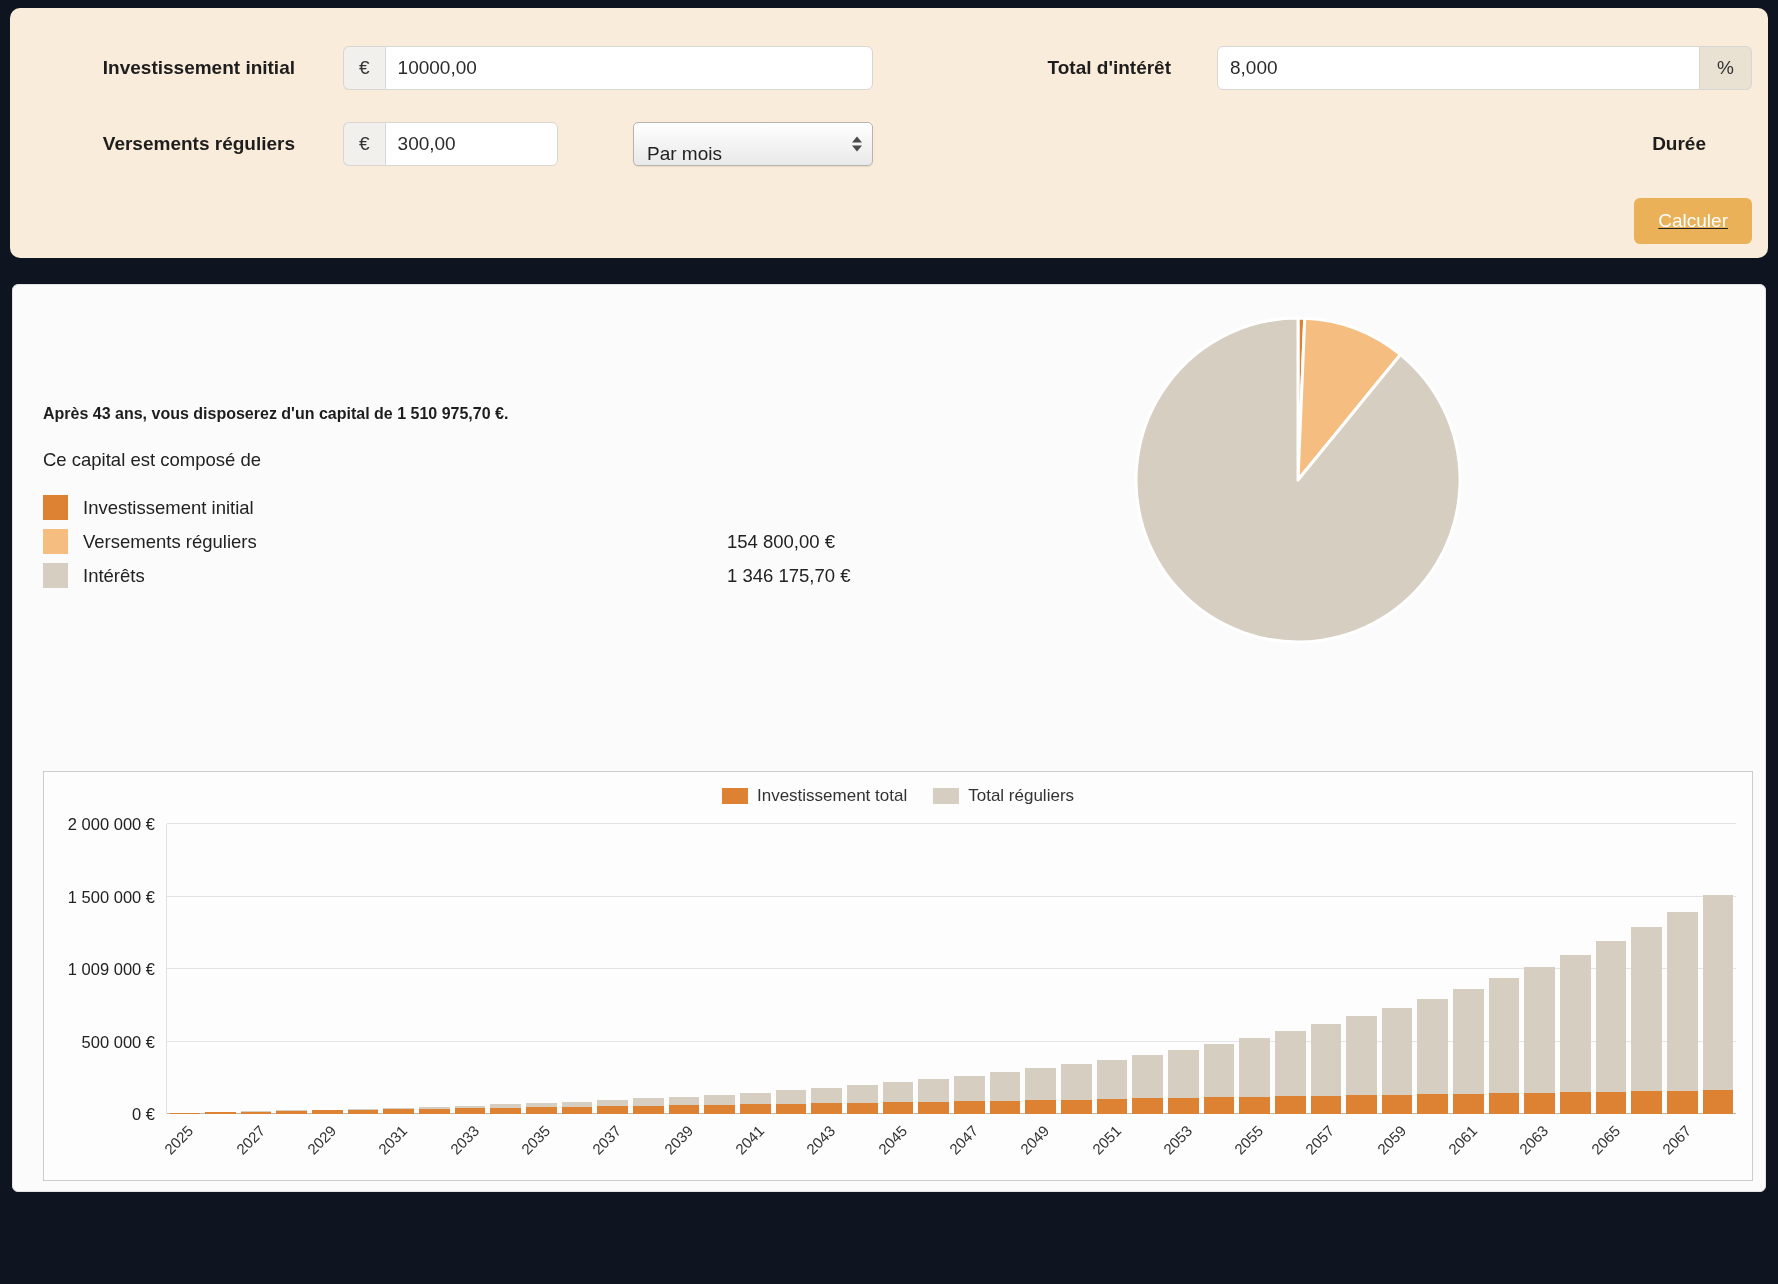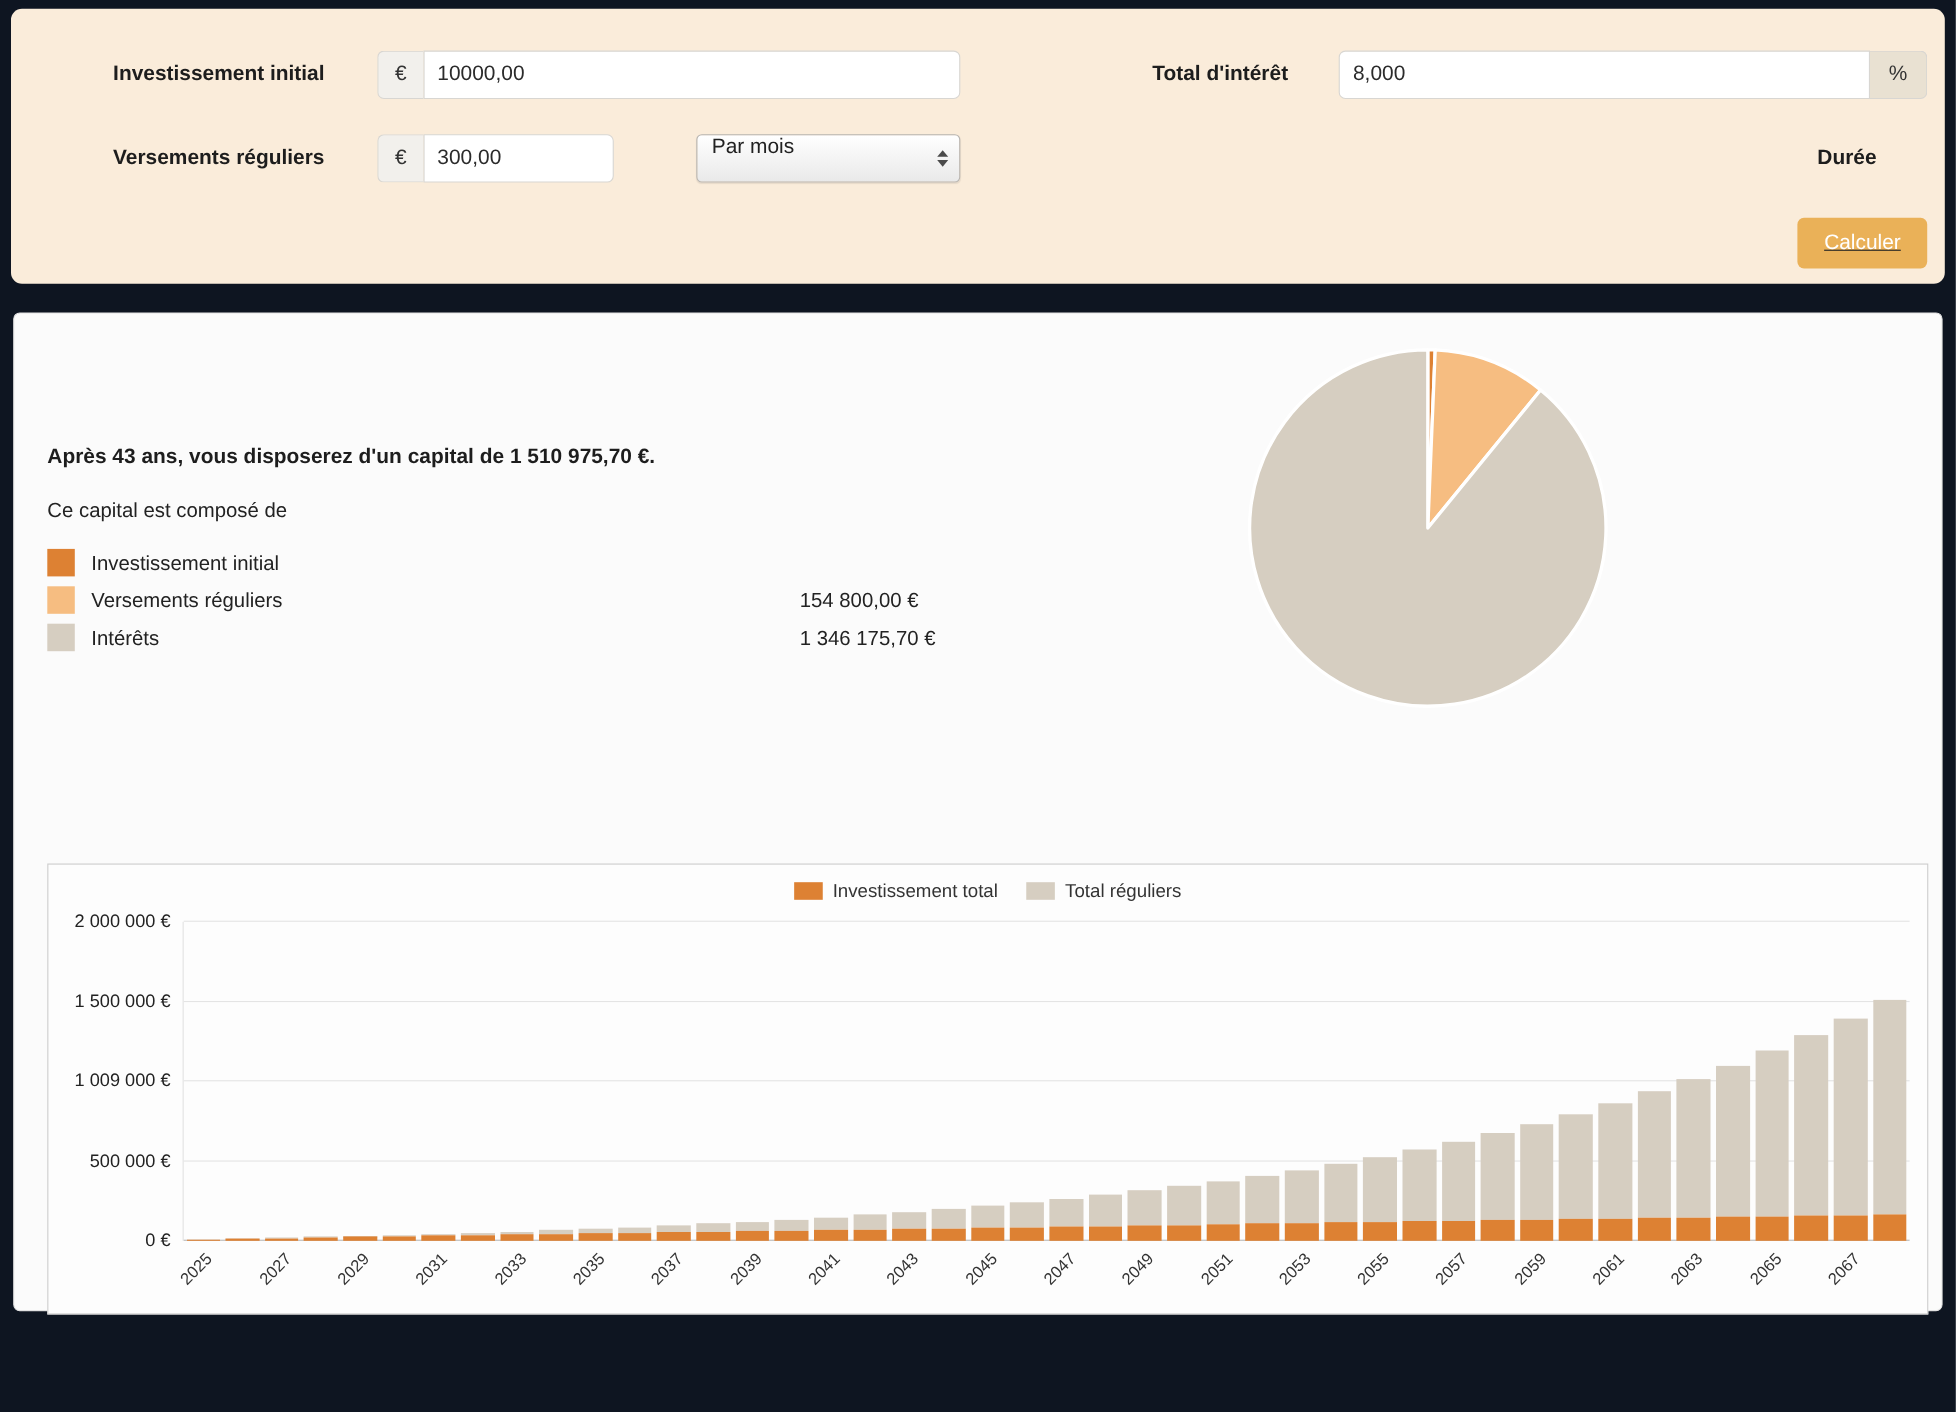--- a/index.html
+++ b/index.html
@@ -39,21 +39,21 @@
     height:44px; border:1px solid #d8d6d2; background:#fff;
     font-size:19px; color:#2b2b2b; padding:0 12px; outline:none;
     font-family:"Liberation Sans", sans-serif;
     flex:1; min-width:0; border-radius:6px;
   }
   .input-group .ti.has-left { border-radius:0 6px 6px 0; }
   .input-group .ti.has-right { border-radius:6px 0 0 6px; }
   .select {
     position:relative; height:44px; border:1px solid #b7b4b0; border-radius:5px;
     background:linear-gradient(#ffffff,#e9e9e9);
-    display:flex; align-items:flex-start; padding:0 34px 0 13px;
+    display:flex; align-items:flex-end; padding:0 34px 0 13px;
     font-size:19px; color:#222; cursor:default;
     box-shadow:0 1px 1px rgba(0,0,0,0.08);
   }
   .sel-mois { width:240px; }
   .sel-an { width:530px; }
   .sel-arr { position:absolute; right:10px; top:50%; transform:translateY(-50%);
     display:flex; flex-direction:column; gap:3px; }
   .tri-up { width:0;height:0;border-left:5px solid transparent;border-right:5px solid transparent;border-bottom:6px solid #4a4a4a; }
   .tri-dn { width:0;height:0;border-left:5px solid transparent;border-right:5px solid transparent;border-top:6px solid #4a4a4a; }
   .btn-row { display:flex; justify-content:flex-end; margin-top:22px;text-decoration:underline; }
@@ -61,33 +61,33 @@
     background:#eab158; color:#fff; border:none; border-radius:6px;
     height:46px; padding:0 24px; font-size:19px;
     font-family:"Liberation Sans", sans-serif; cursor:pointer;
   }
   
   .results-panel {
     position:relative; margin:26px 12px 0 12px; height:908px;
     background:#fbfbfb; border:1px solid #e2e2e2; border-radius:6px;
     padding:24px 30px;
   }
-  .summary { margin-top:96px; font-weight:bold; font-size:19px; color:#1d1d1d; }
+  .summary { margin-top:96px; font-weight:bold; font-size:16px; color:#1d1d1d; }
   .comp-intro { margin-top:26px; font-size:18.5px; color:#222; }
   .breakdown { margin-top:24px; }
   .brow { display:grid; grid-template-columns:26px 630px auto; column-gap:14px;
     align-items:center; margin-bottom:9px; }
   .swatch { width:25px; height:25px; display:inline-block; }
   .blabel { font-size:18.5px; color:#222; }
   .bamount { font-size:18.5px; color:#222; }
   .pie-wrap { position:absolute; left:1118px; top:28px; width:334px; height:334px; }
   
   .chart-box {
     position:absolute; left:30px; right:12px; top:486px; height:410px;
-    border:1px solid #cccccc; background:#fdfdfd;margin-top:14px;
+    border:1px solid #cccccc; background:#fdfdfd;
   }
   .chart-legend { position:absolute; top:14px; left:50%; transform:translateX(-50%);
     display:flex; gap:26px; }
   .cl-item { display:flex; align-items:center; gap:9px; }
   .cl-swatch { width:26px; height:16px; display:inline-block; }
   .cl-label { font-size:17px; color:#333; }
   .plot { position:absolute; left:122px; right:16px; top:52px; height:290px;
     border-left:1px solid #e2e2e2; }
   .gridline { position:absolute; left:0; right:0; height:1px; background:#e4e4e4; }
   .gridline.zero { background:#b9b9b9; }

